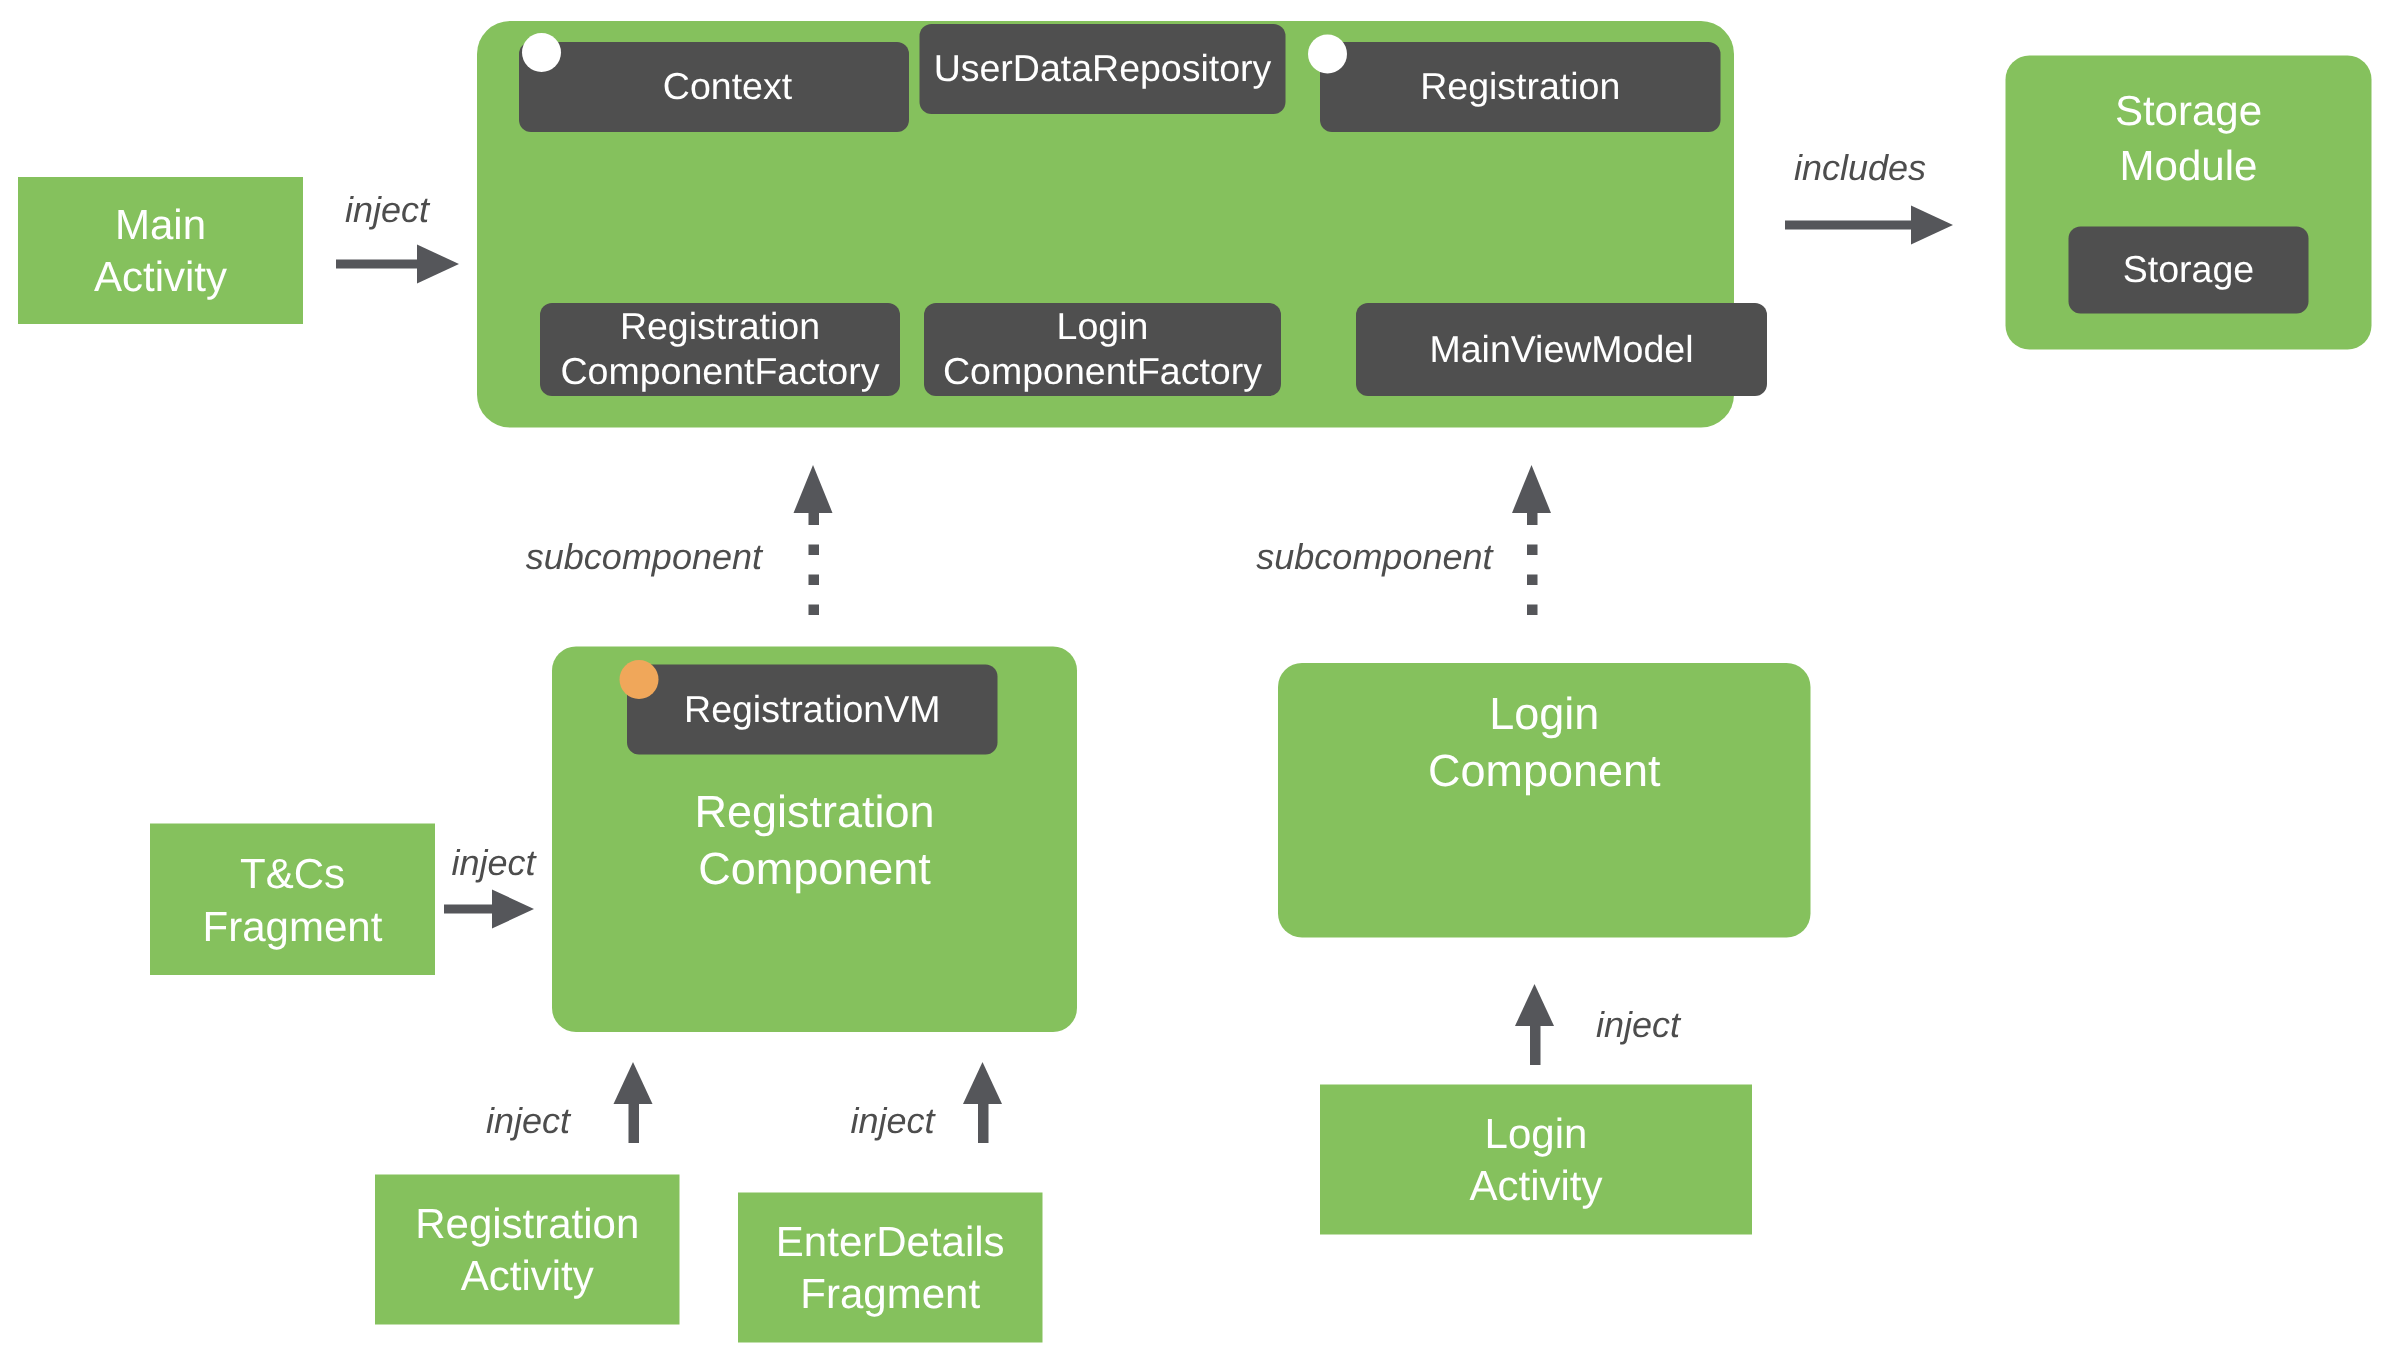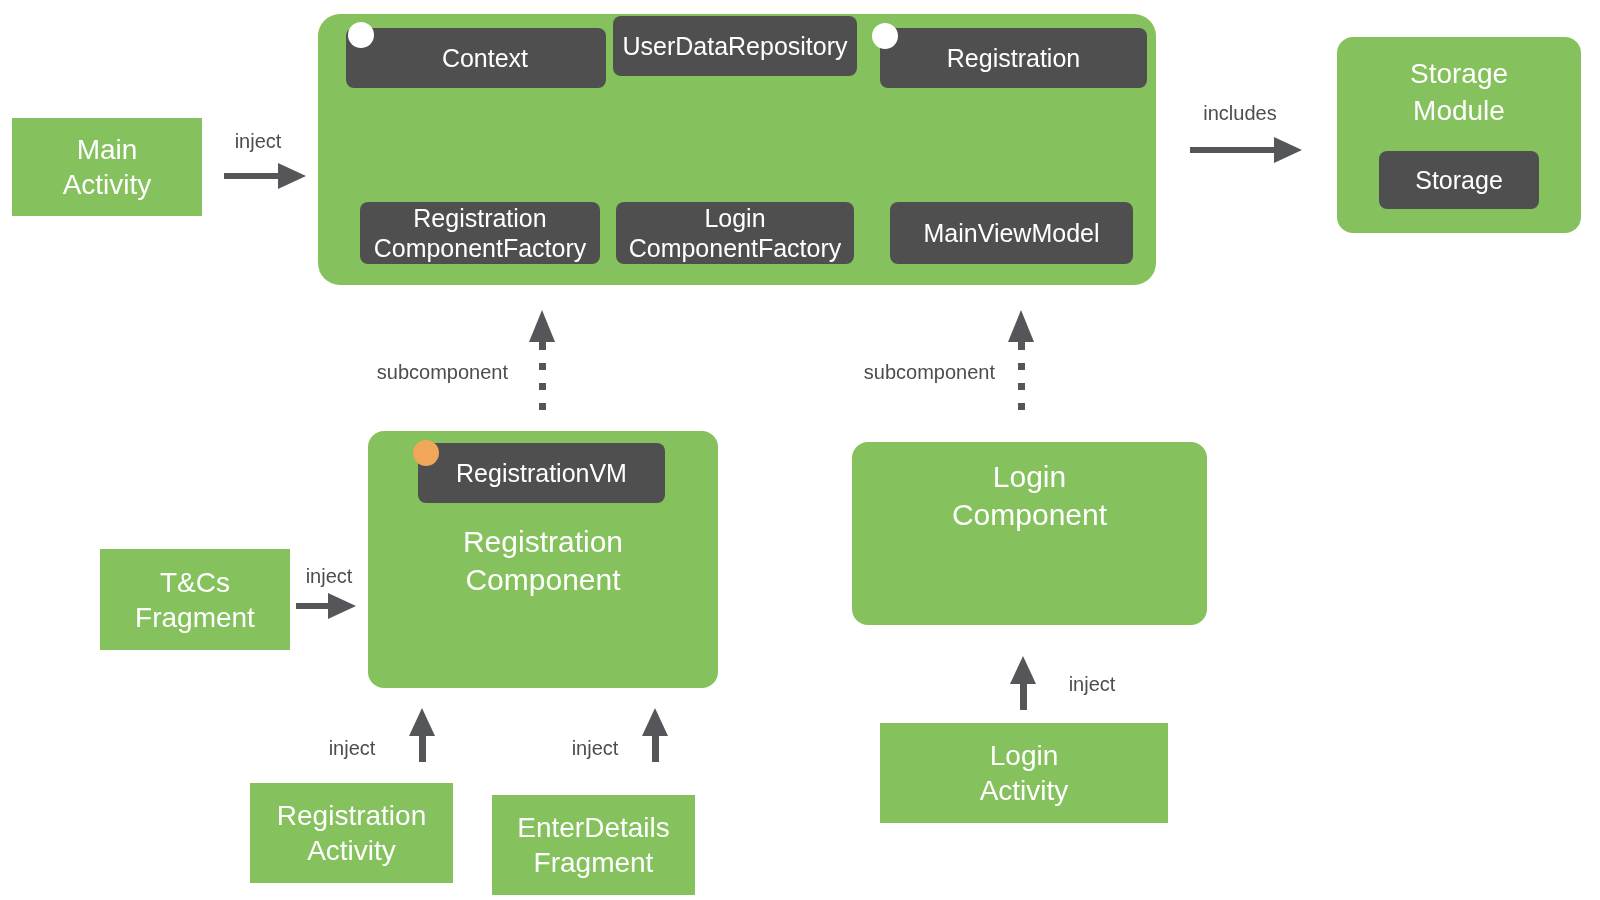--- a/index.html
+++ b/index.html
@@ -34,22 +34,22 @@
     position:absolute;left:0;right:0;color:#fff;text-align:center;
     white-space:pre-line;font-size:30px;line-height:38px;
   }
   .app-title{
     position:absolute;left:0;right:0;top:118px;height:60px;
     display:flex;align-items:center;justify-content:center;
     color:#fff;font-size:41px;
   }
 
   .edge-label{
-    position:absolute;color:var(--label);font-size:20px;line-height:30px;
-    text-align:center;white-space:nowrap;
+    position:absolute;color:var(--label);font-size:24px;line-height:30px;
+    text-align:center;white-space:nowrap;font-style:italic;
   }
   .edge-label.right-align{text-align:right;}
 
   .dot{position:absolute;width:26px;height:26px;border-radius:50%;z-index:3;}
   .dot-white{background:var(--white);}
   .dot-orange{background:var(--orange);}
 
   .h-arrow{position:absolute;display:flex;align-items:center;height:26px;}
   .h-arrow .shaft{flex:1;height:6px;background:var(--arrow);}
   .h-arrow .head{width:0;height:0;border-top:13px solid transparent;border-bottom:13px solid transparent;border-left:28px solid var(--arrow);}
@@ -81,21 +81,21 @@
     <div class="box-dark" style="left:562px;top:14px;width:267px;height:60px;">Registration</div>
 
     <div class="dot dot-white" style="left:30px;top:8px;"></div>
     <div class="dot dot-white" style="left:554px;top:9px;"></div>
 
 
     <div class="box-dark" style="left:42px;top:188px;width:240px;height:62px;">Registration
 ComponentFactory</div>
     <div class="box-dark" style="left:298px;top:188px;width:238px;height:62px;">Login
 ComponentFactory</div>
-    <div class="box-dark" style="left:572px;top:188px;width:243px;height:62px;">MainViewModel</div>
+    <div class="box-dark" style="left:586px;top:188px;width:274px;height:62px;">MainViewModel</div>
   </div>
 
   <div class="edge-label" style="left:1162px;top:98px;width:156px;">includes</div>
   <div class="h-arrow" style="left:1190px;top:137px;width:112px;">
     <div class="shaft"></div>
     <div class="head"></div>
   </div>
 
   <div class="node-green comp-node" style="left:1337px;top:37px;width:244px;height:196px;">
     <div class="comp-title" style="top:18px;font-size:28px;line-height:37px;">Storage

